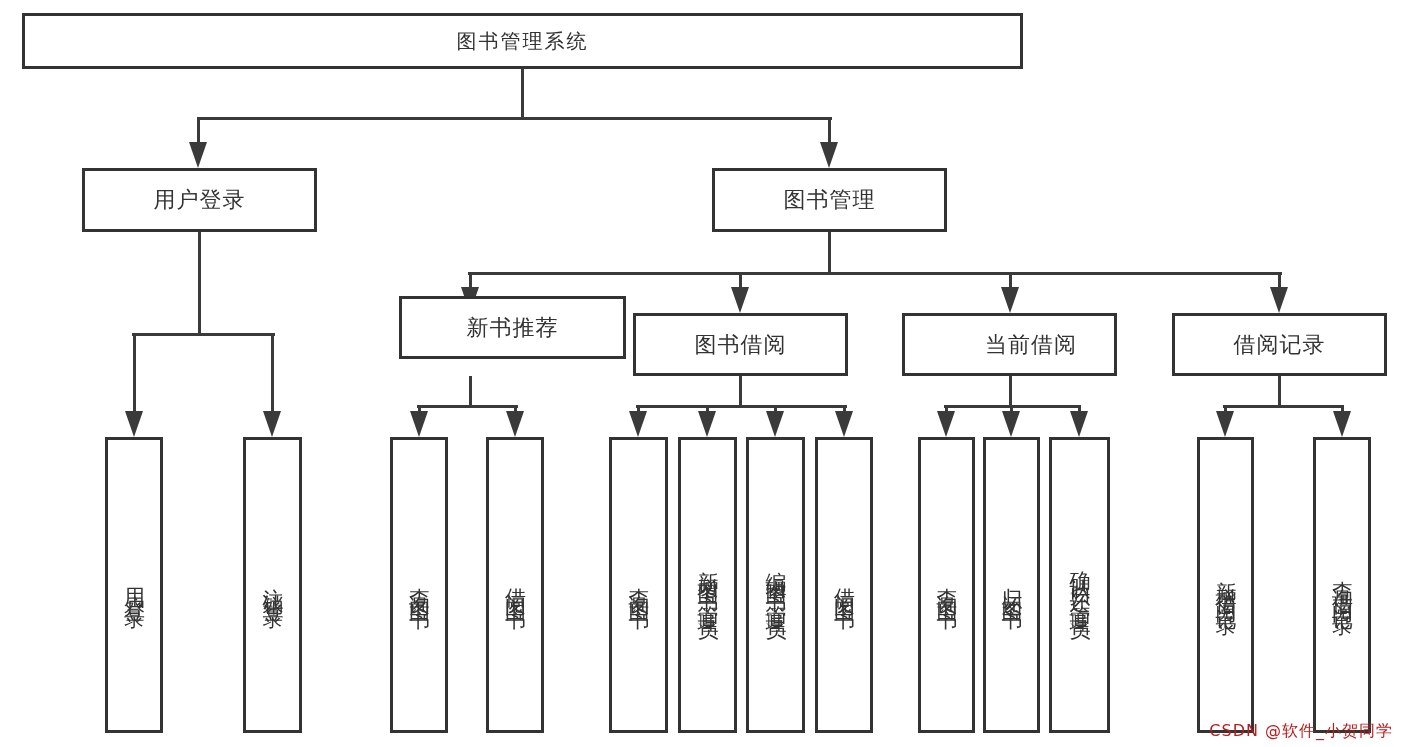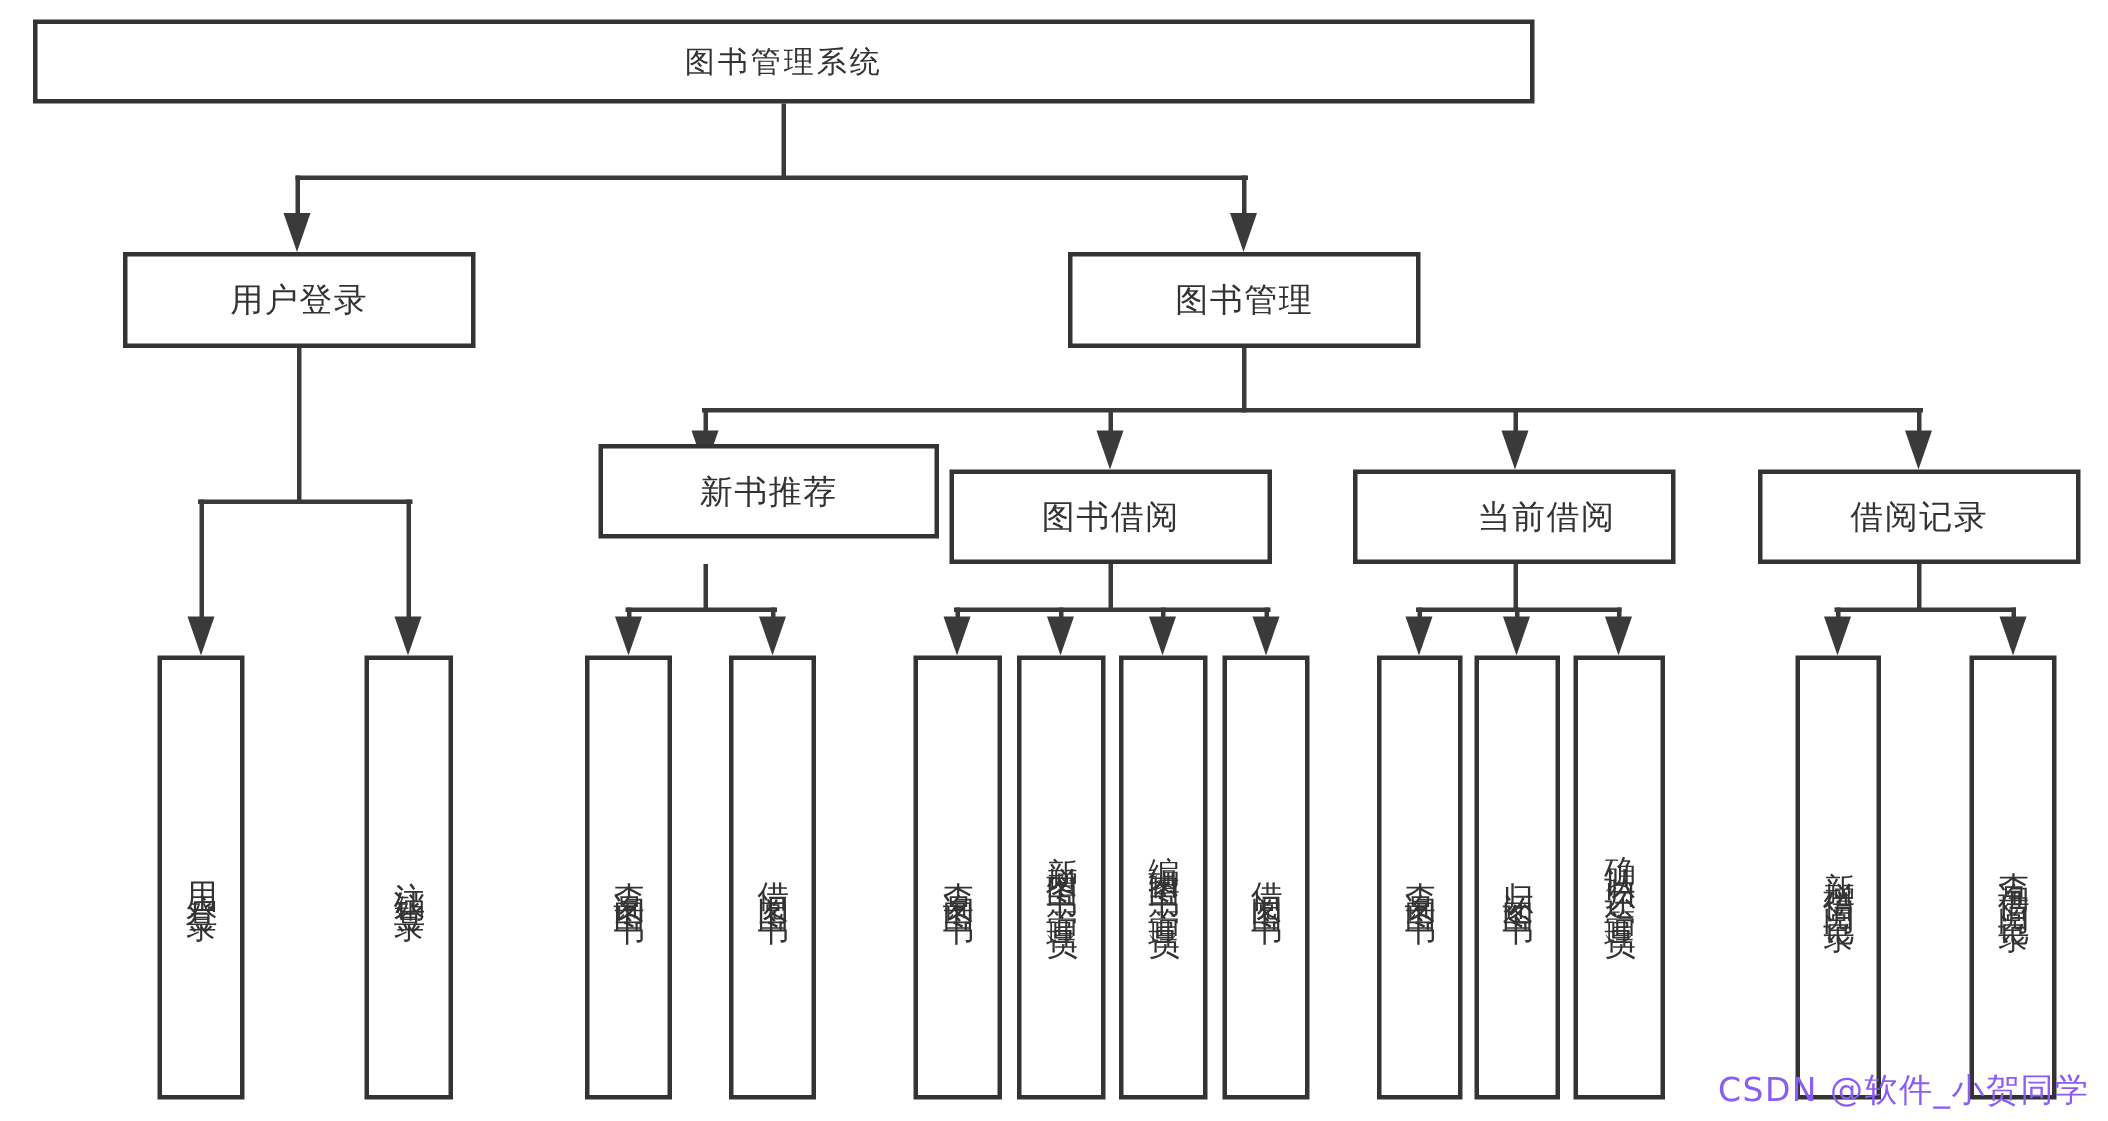--- a/index.html
+++ b/index.html
@@ -22,21 +22,21 @@
     font-size:21px; letter-spacing:7px; line-height:1;
   }
   .ln  { position:absolute; background:#3a3a3a; }
   .arw {
     position:absolute; width:0; height:0;
     border-left:9px solid transparent; border-right:9px solid transparent;
     border-top:26px solid #3a3a3a;
   }
   .watermark {
     position:absolute; right:12px; bottom:5px;
-    color:#8b5cf6; font-size:22px; letter-spacing:1px; white-space:nowrap;
+    color:#b91c1c; font-size:16px; letter-spacing:1px; white-space:nowrap;
   }
 </style>
 </head>
 <body>
 
 <div id="canvas">
 
   <div class="hnode root" style="left:22px;top:13px;width:1001px;height:56px;">图书管理系统</div>
 
   <div class="ln" style="left:521px;top:69px;width:3px;height:50px;"></div>

